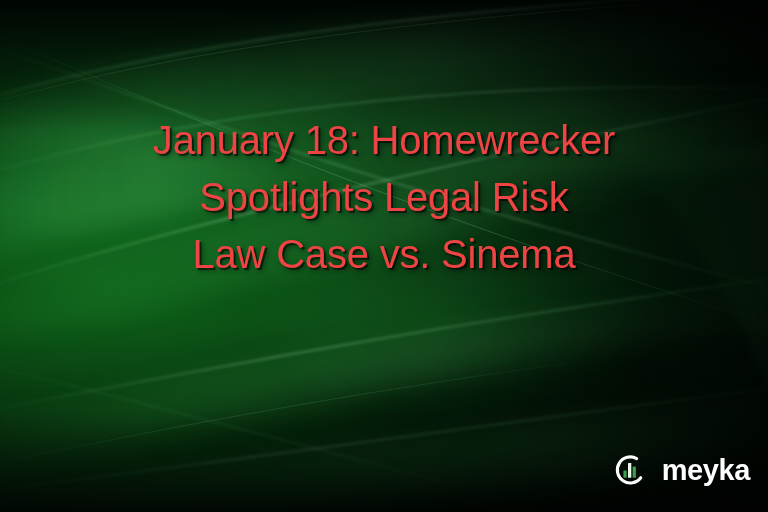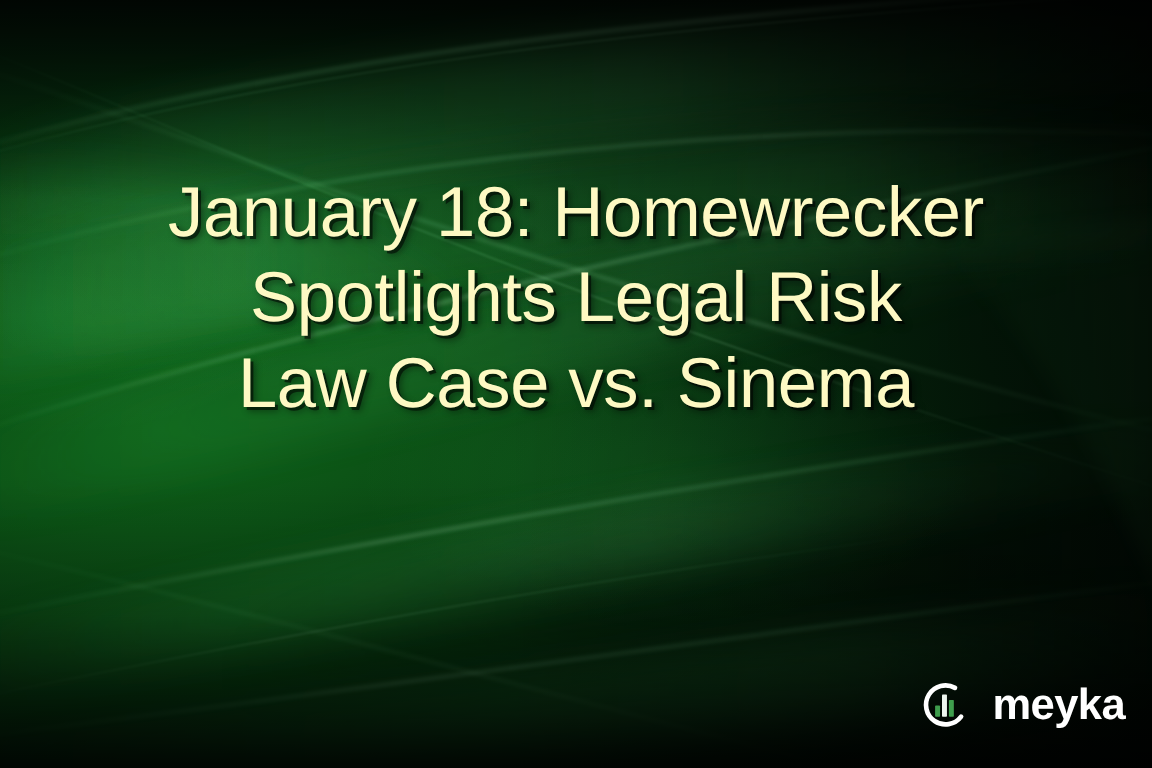--- a/index.html
+++ b/index.html
@@ -77,24 +77,24 @@
   #title-block {
     position: absolute;
     left: 0;
     right: 0;
     top: 112px;
     text-align: center;
     z-index: 5;
   }
   .title-line {
     display: block;
-    color: #fef9c3;
+    color: #ef4444;
     font-family: "Liberation Sans", sans-serif;
     font-weight: 400;
-    font-size: 47px;
+    font-size: 40px;
     line-height: 57px;
     letter-spacing: -0.2px;
     white-space: nowrap;
     text-shadow:
       2px 2px 0 rgba(0,0,0,0.55),
       3px 3px 5px rgba(0,0,0,0.45);
   }
 
   
   #brand {

